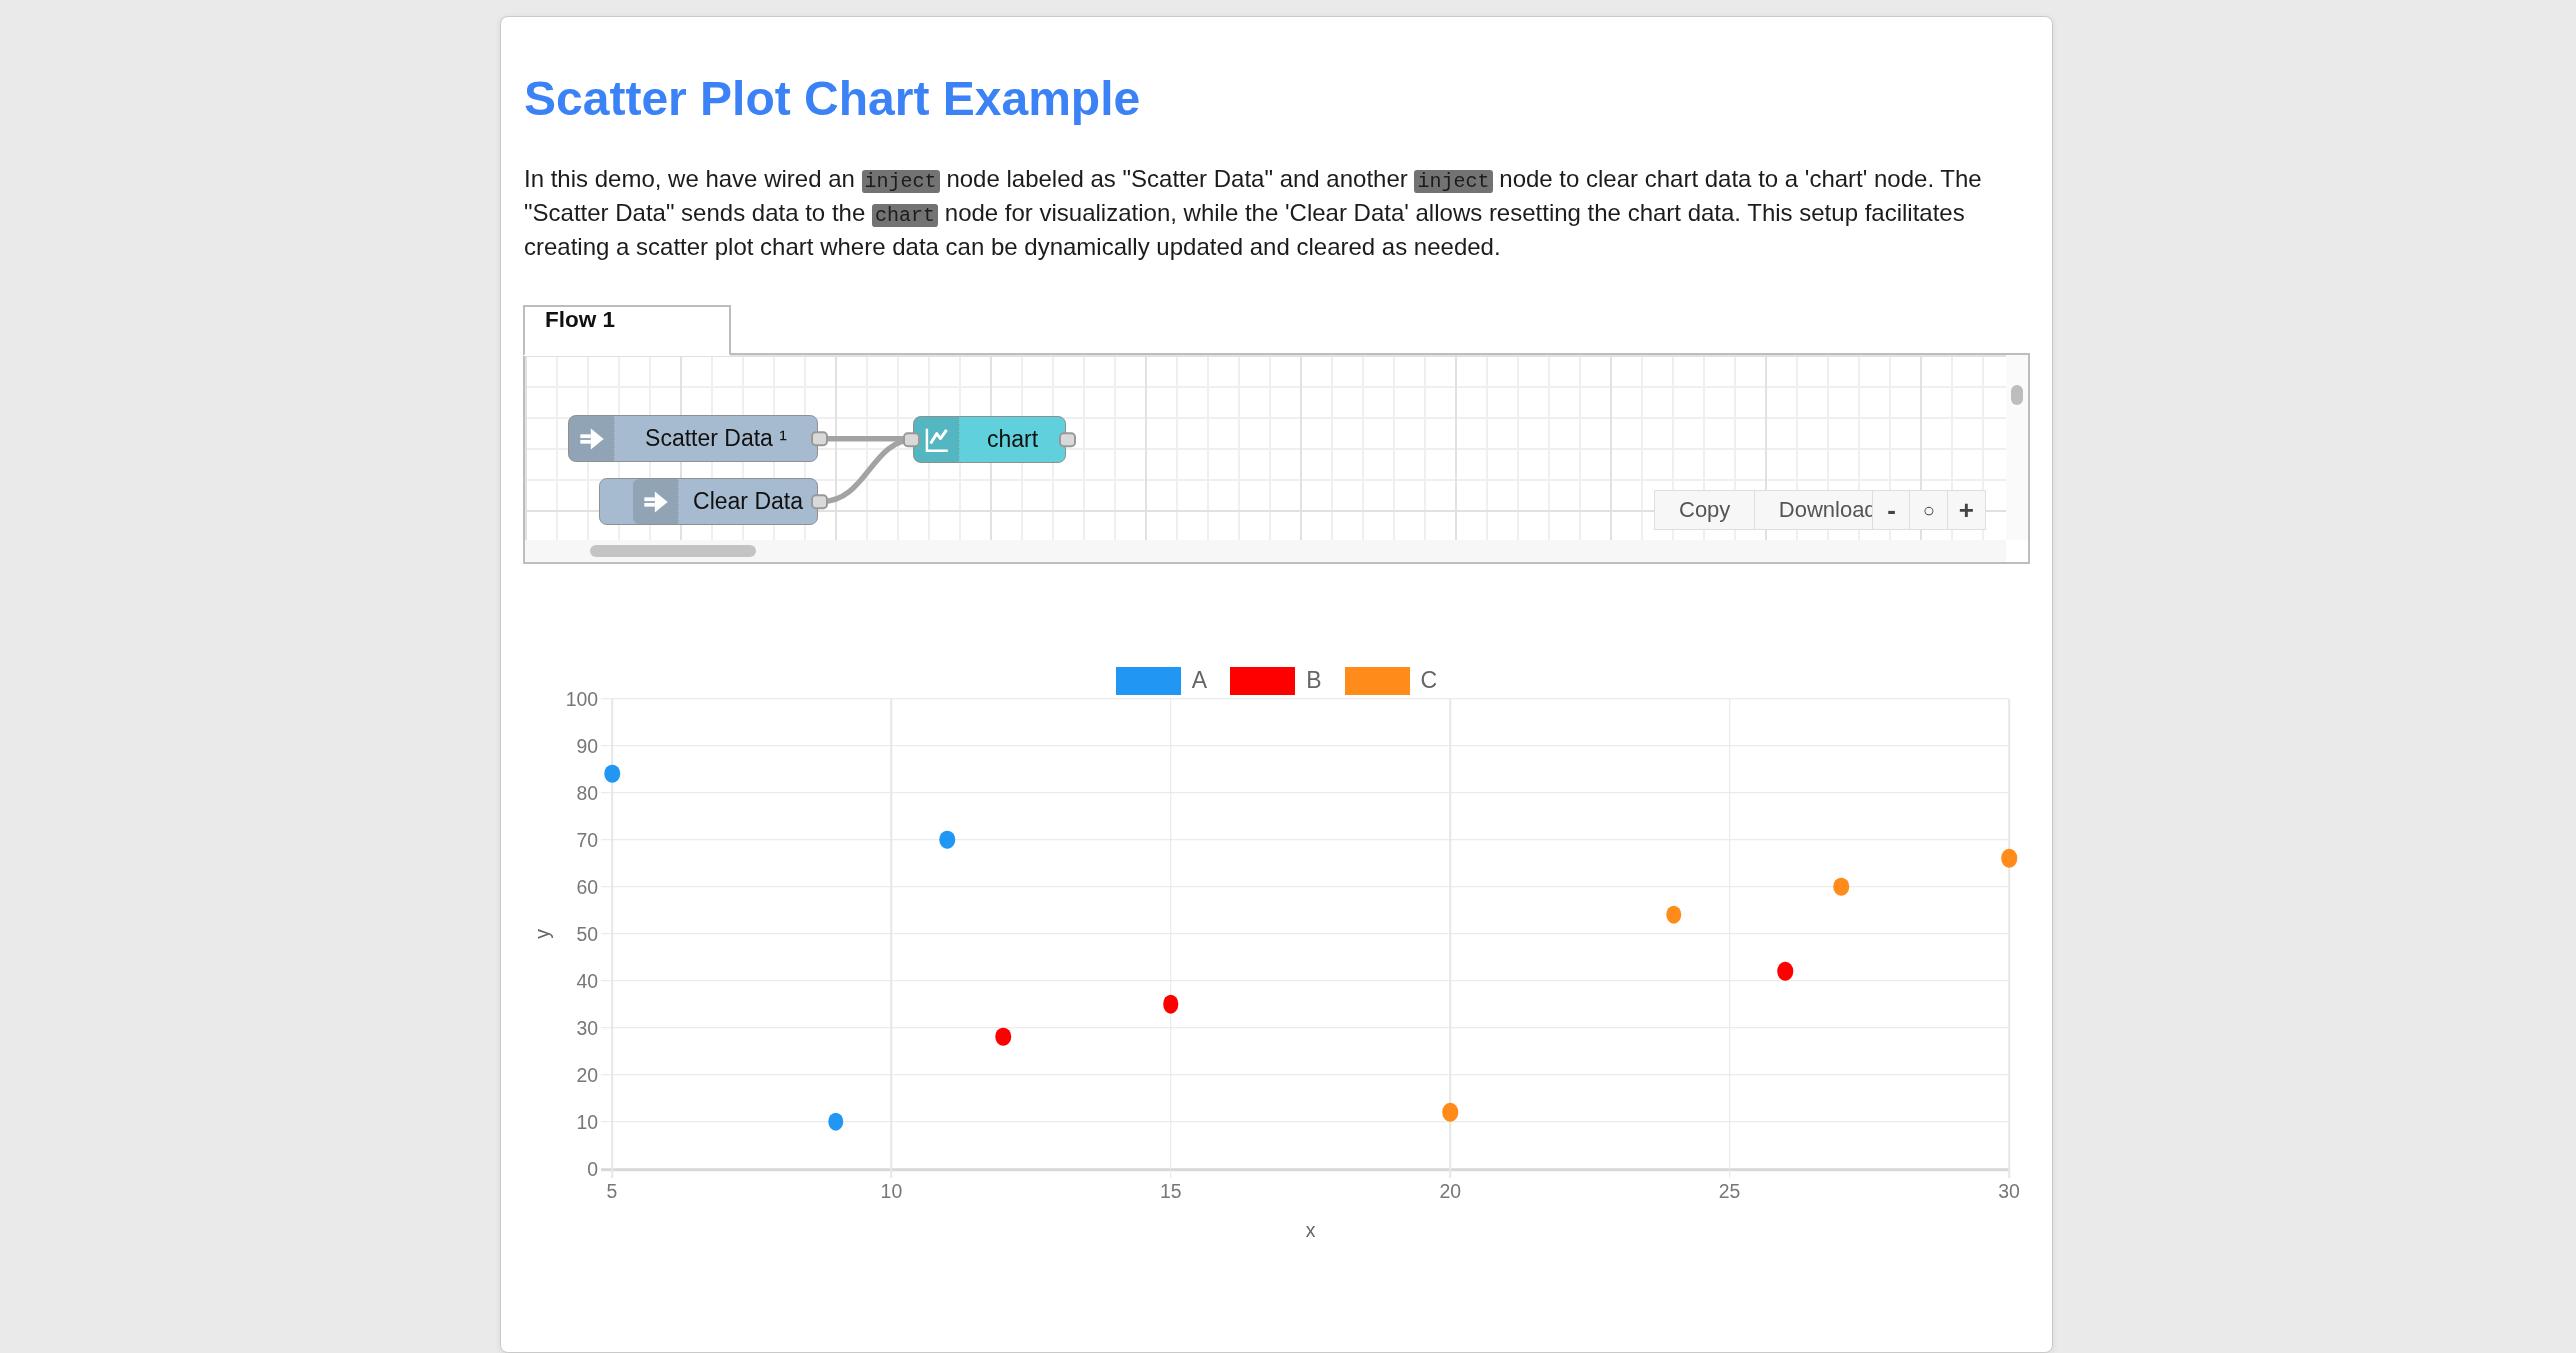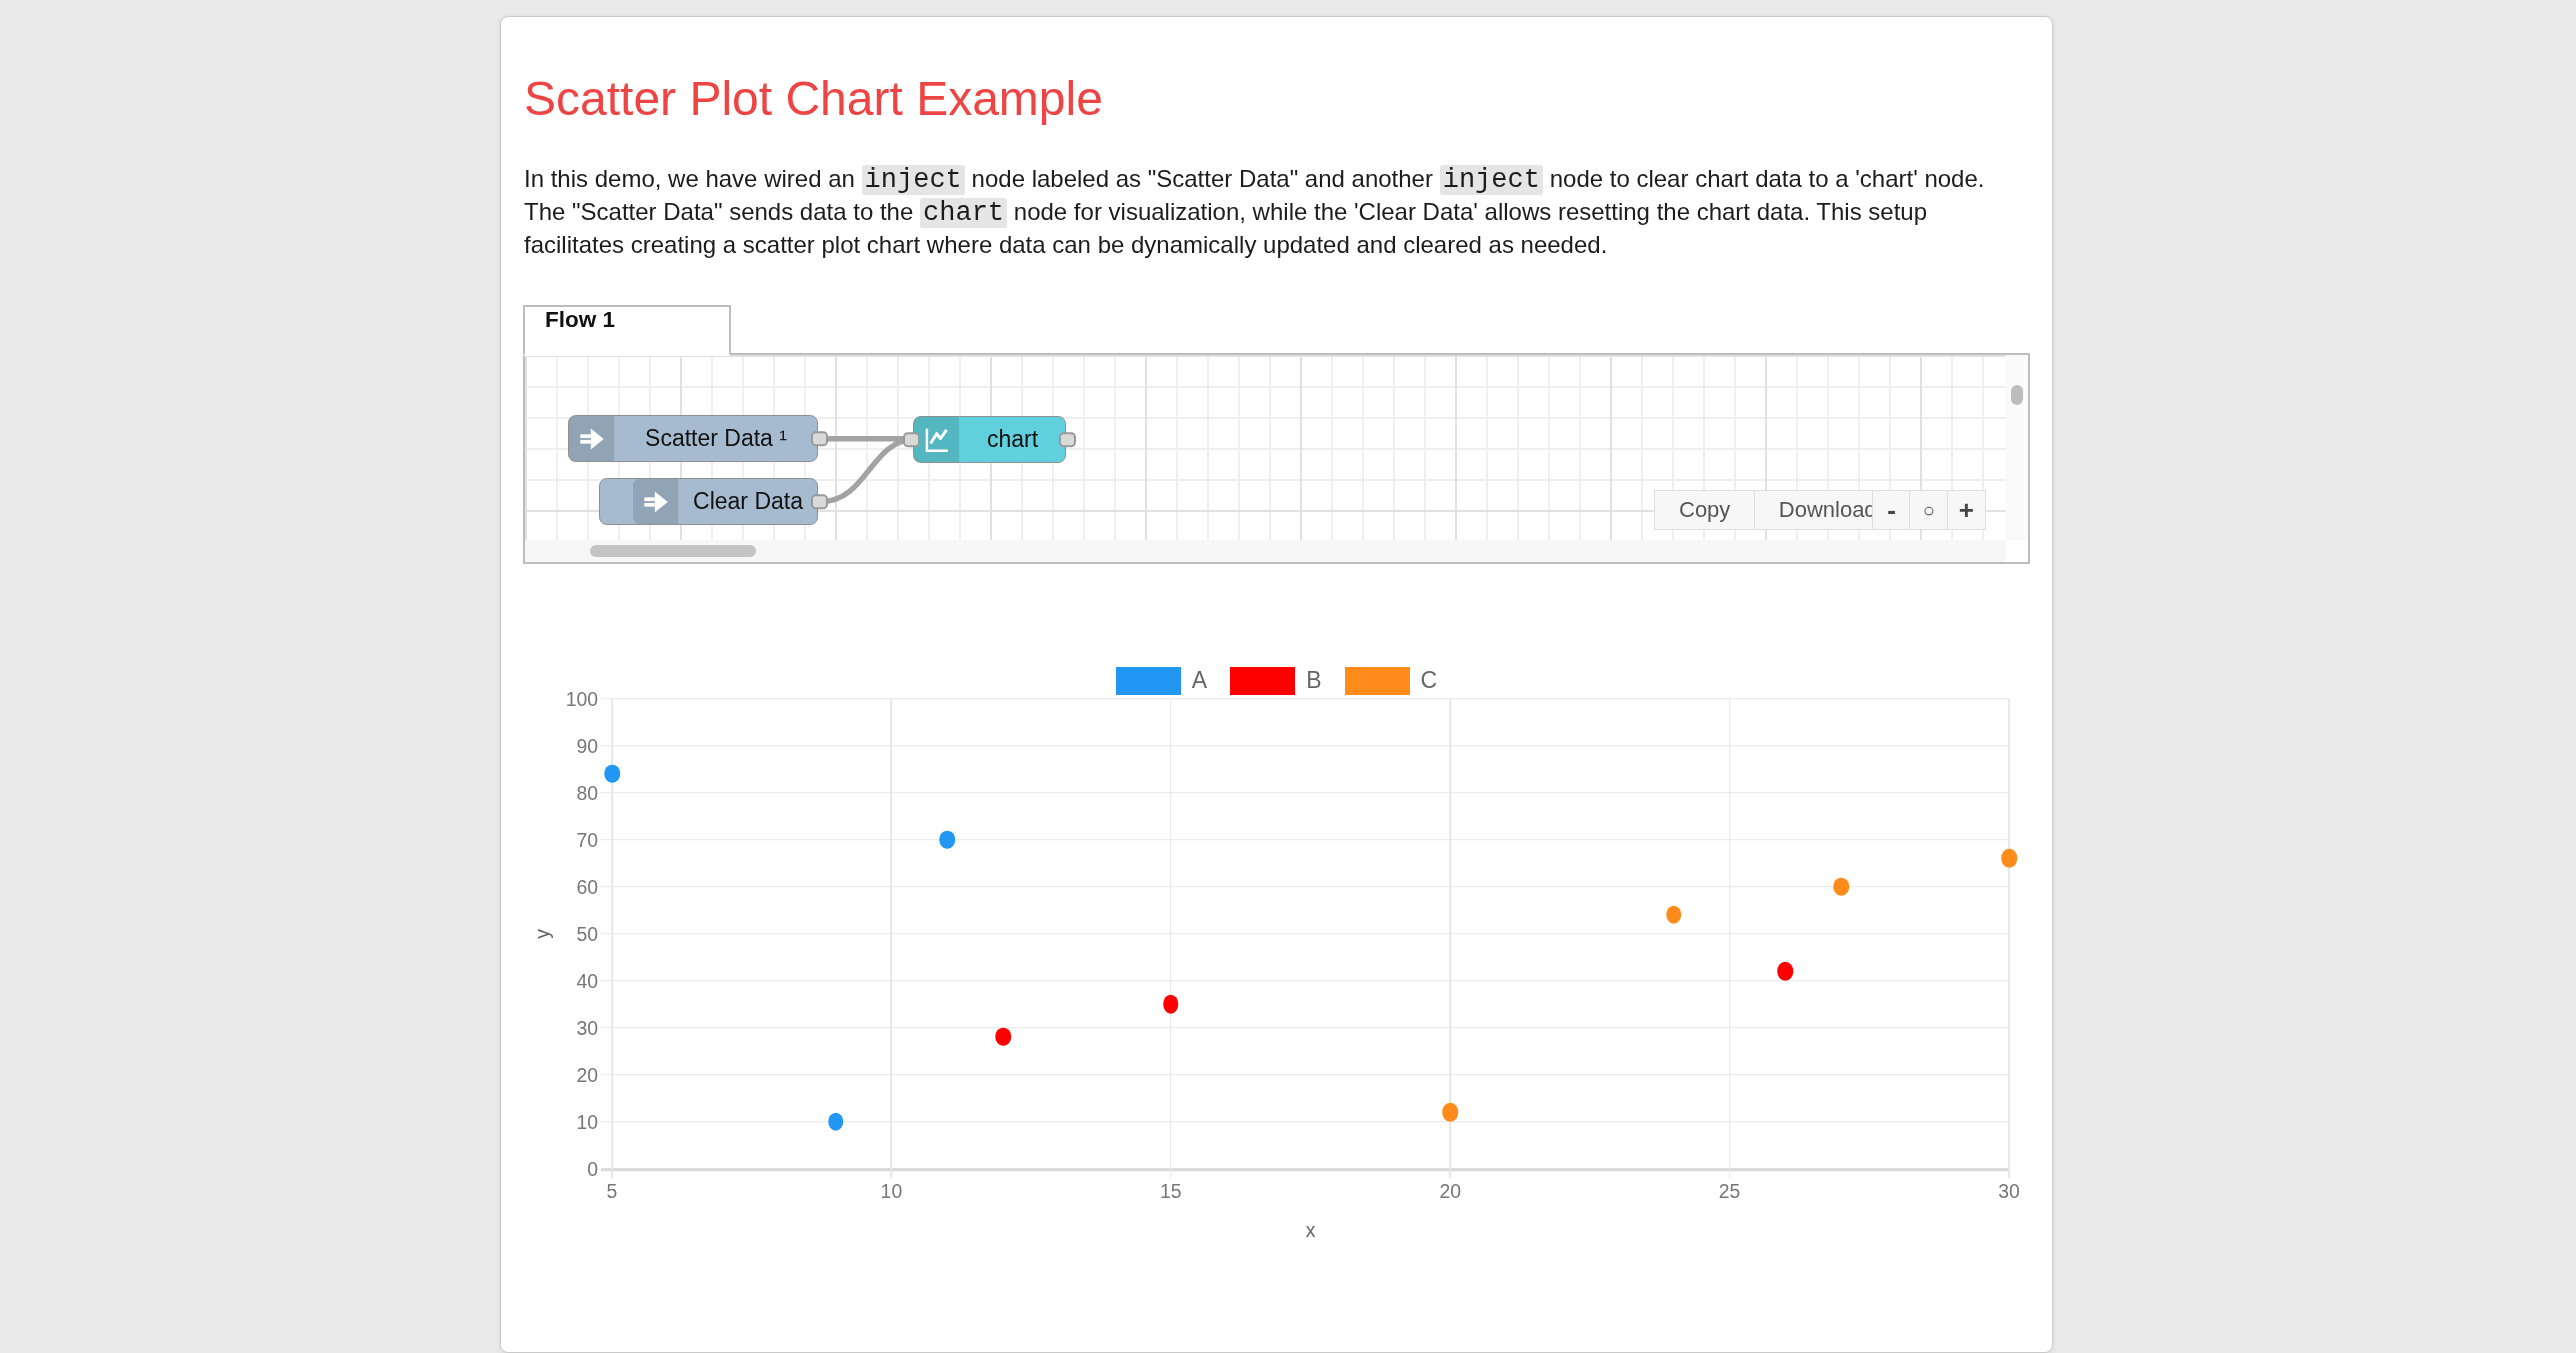--- a/index.html
+++ b/index.html
@@ -9,29 +9,29 @@
     font-family:"Liberation Sans", sans-serif;
     -webkit-font-smoothing:antialiased;
   }
   .card{
     position:absolute;left:500px;top:15.5px;width:1551px;height:1335px;
     background:#ffffff;border:1.6px solid #c9c9c9;border-radius:7.8px;
     box-shadow:0 1.6px 6.2px rgba(0,0,0,0.08);
   }
   .page-title{
     position:absolute;left:23px;top:54px;margin:0;
-    font-size:48px;font-weight:normal;color:#ef4444;letter-spacing:0;
+    font-size:48px;font-weight:bold;color:#3b82f6;letter-spacing:0;
   }
   .description{
     position:absolute;left:23px;top:146px;width:1504px;margin:0;
     font-size:24px;line-height:31px;color:#1c1c1c;
   }
   .inline-code{
     font-family:"Liberation Mono", monospace;
-    background:#e5e5e5;border-radius:3.1px;padding:0 3.1px;font-size:27px;
+    background:#737373;border-radius:3.1px;padding:0 3.1px;font-size:20px;
   }
 
   
   .flow-module{position:absolute;left:22px;top:288px;width:1507px;}
   .flow-tab{
     position:relative;z-index:2;width:208px;height:51px;
     border:2.3px solid #bdbdbd;border-bottom:2.3px solid #ffffff;
     margin-bottom:-2.3px;background:#fff;
     display:flex;align-items:flex-start;padding-left:20px;box-sizing:border-box;
     font-size:22.5px;font-weight:bold;color:#111;

